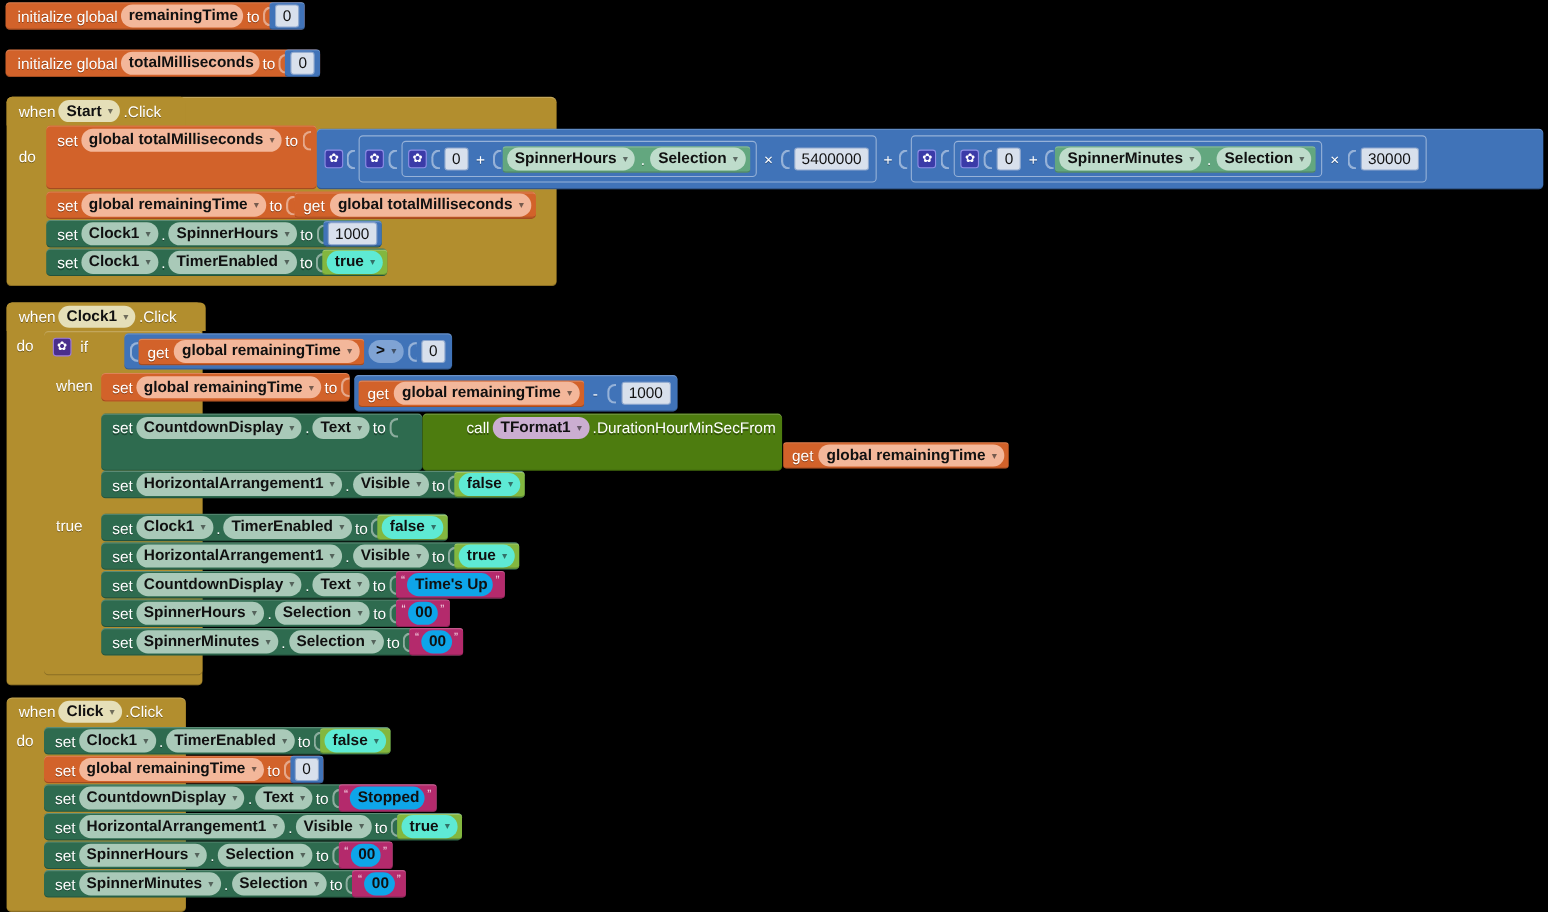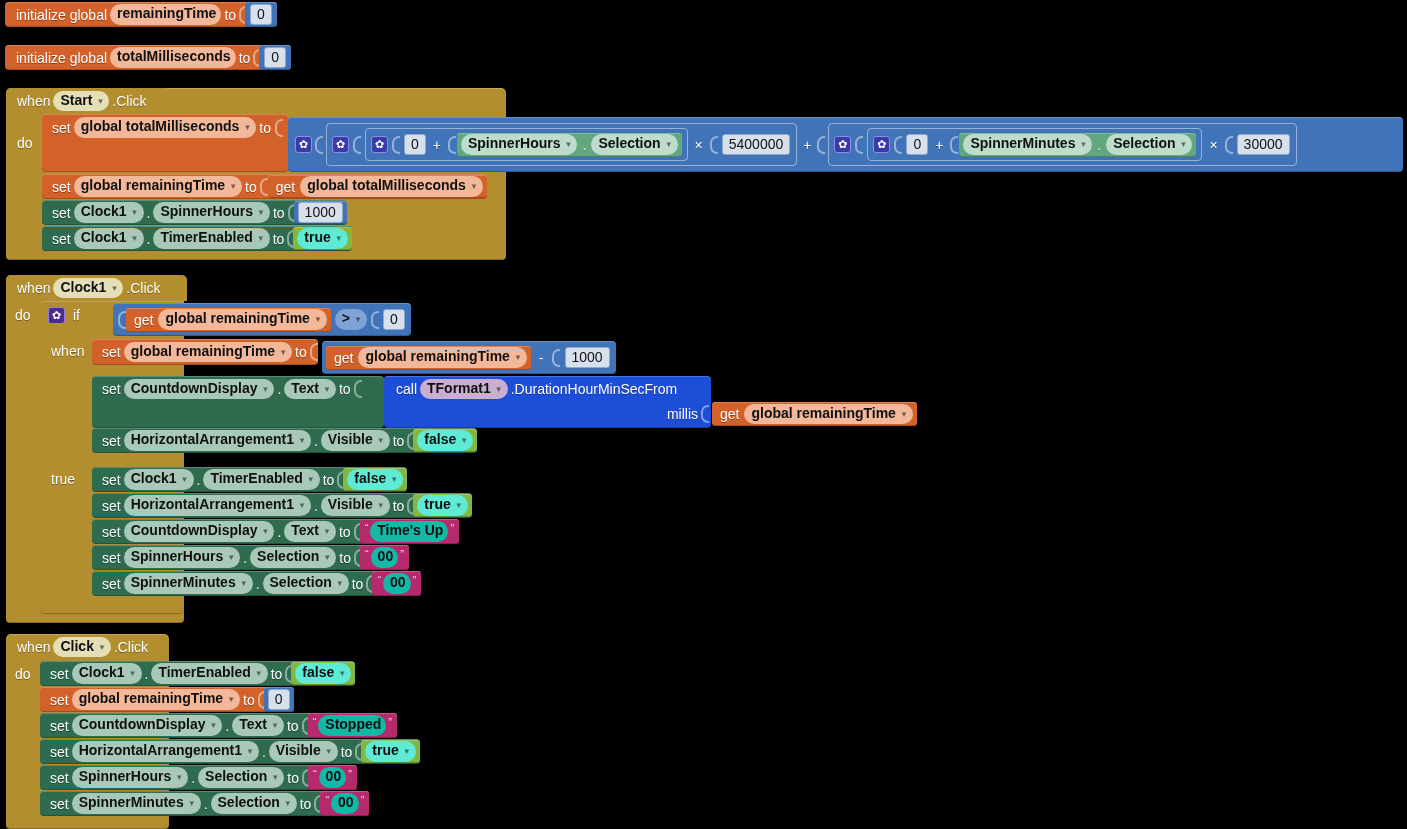--- a/index.html
+++ b/index.html
@@ -37,22 +37,22 @@
   .c-var   { background: #D2622A; }      
   .c-var-f { background: #F3B79A; }
   .c-evt   { background: #B28E2E; }      
   .c-evt-f { background: #E5DFB8; }
   .c-set   { background: #2E6B4F; }      
   .c-set-f { background: #A9C9B8; }
   .c-math  { background: #4073B8; }
   .c-logic { background: #83B73F; }      
   .c-logic-f{background: #5eead4; justify-content: flex-end; }
   .c-txt   { background: #B42A6C; }      
-  .c-txt-f { background: #14b8a6; }
-  .c-call  { background: #1d4ed8; }      
+  .c-txt-f { background: #0ea5e9; }
+  .c-call  { background: #4d7c0f; padding-left: 28px; }      
   .c-call-f{ background: #CBAED1; }
   .c-getr  { background: #63A77F; }      
   .c-getr-f{ background: #BEDCCB; }
 
   
   .num {
     background: #D8E0EC; border: 1px solid #8FA8CE; border-radius: 3px;
     color: #111; font-size: 14px; padding: 1px 6px 2px; line-height: 1.2;
     white-space: nowrap;
   }
@@ -351,24 +351,20 @@
 
   <div class="blk c-call bev" style="left:384px; top:376px; width:327px; height:52px; border-radius:4px;">
     <div class="row" style="height:26px; padding-left:9px;">
       <span class="lbl">call</span>
       <span class="fld c-call-f">
         <span>TFormat1</span>
         <span class="caret">▼</span>
       </span>
       <span class="lbl">.DurationHourMinSecFrom</span>
     </div>
-    <div class="row" style="height:24px; justify-content:flex-end; padding-right:2px;">
-      <span class="lbl">millis</span>
-      <span class="socket"></span>
-    </div>
   </div>
   <div class="blk c-var bev" style="left:712px; top:402px; height:24px; border-radius:3px;">
     <div class="row" style="height:24px; padding:0 4px 0 5px; gap:2px;">
       <span class="lbl">get</span>
       <span class="fld c-var-f">
         <span>global remainingTime</span>
         <span class="caret">▼</span>
       </span>
     </div>
   </div>

